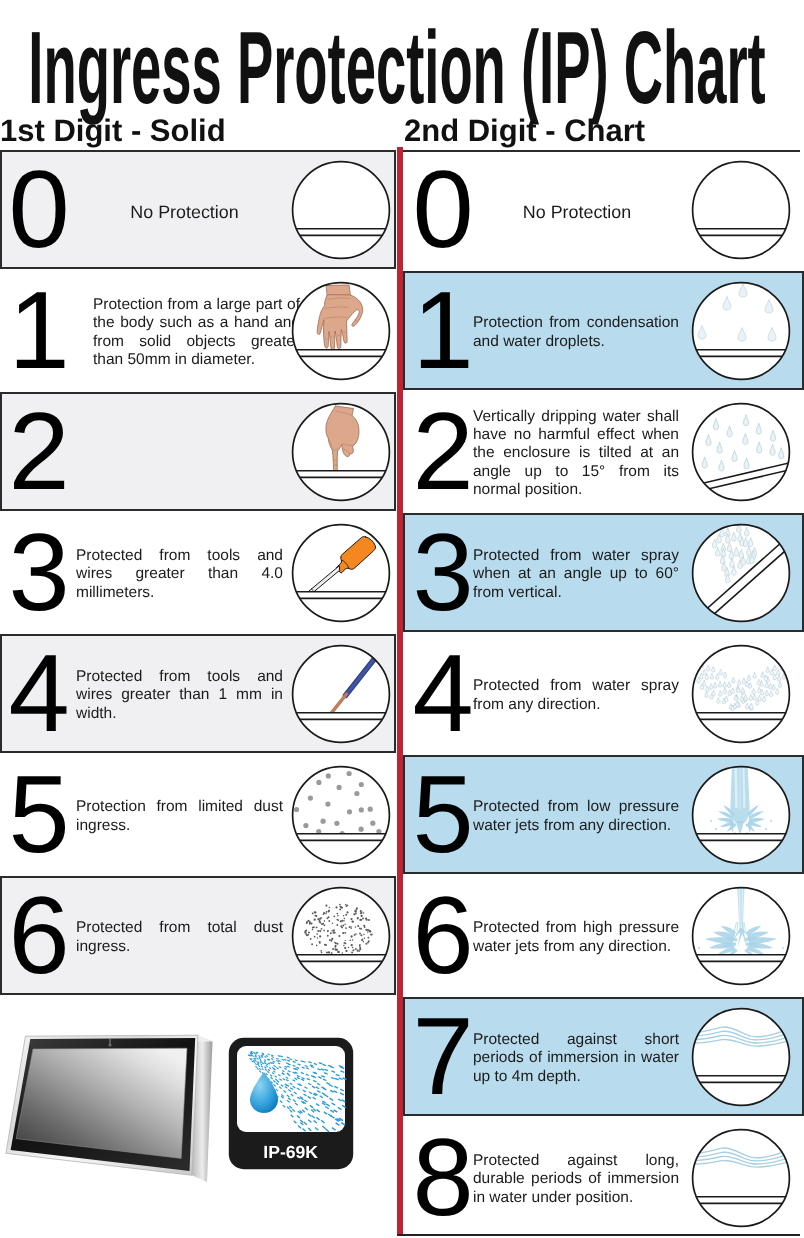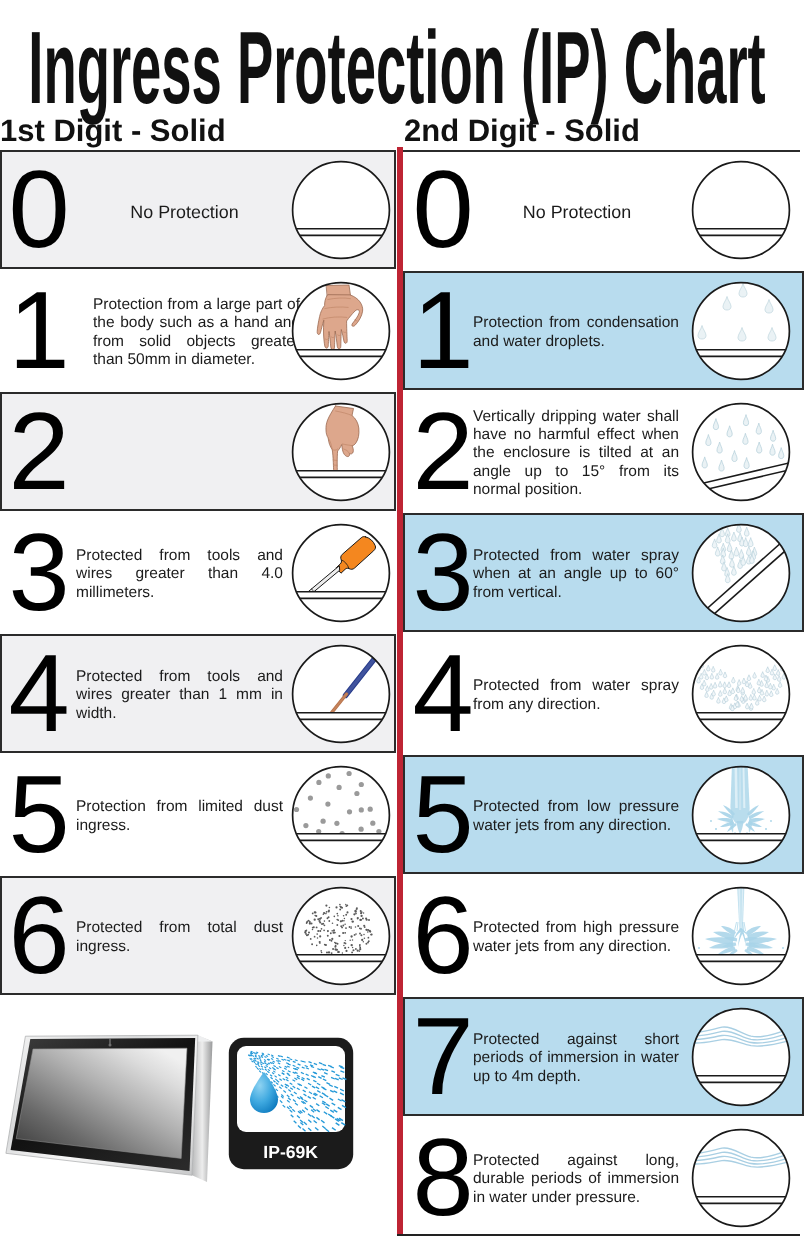--- a/index.html
+++ b/index.html
@@ -46,21 +46,21 @@
   .icon svg{display:block;}
 </style>
 </head>
 <body>
 
 <div id="page">
   <div class="title">
       <span>Ingress Protection (IP) Chart</span>
     </div>
   <div class="subtitle" id="sub-left">1st Digit - Solid</div>
-  <div class="subtitle" id="sub-right">2nd Digit - Solid</div>
+  <div class="subtitle" id="sub-right">2nd Digit - Chart</div>
   <div id="divider"></div>
   <div class="col" id="col-left">
       <div class="row shade" style="top: 150px; background: rgb(240, 240, 242);">
         <div class="frame"></div>
         <div class="digit" style="left:8px;width:62px">0</div>
         <div class="desc mid" style="left:81px;width:207px">
           <span>No Protection</span>
         </div>
         <div class="icon" style="left:291px;top:10px">
           <svg width="100" height="100" viewBox="0 0 100 100">
@@ -936,21 +936,21 @@
               <path d="M-2,68.8 H102" class="gl"></path>
               <path d="M-2,75.4 H102" class="gl"></path>
             </g>
             <circle cx="50" cy="50" r="48.4" fill="none" stroke="#1a1a1a" stroke-width="1.7"></circle>
           </svg>
         </div>
       </div>
       <div class="row" style="top: 1118px;">
         <div class="digit" style="left:9px;width:62px">8</div>
         <div class="desc" style="left:70px;width:206px">
-          <span>Protected against long, durable periods of immersion in water under pressure.</span>
+          <span>Protected against long, durable periods of immersion in water under position.</span>
         </div>
         <div class="icon" style="left:288px;top:10px">
           <svg width="100" height="100" viewBox="0 0 100 100">
             <defs>
               <clipPath id="cp13">
                 <circle cx="50" cy="50" r="48.4"></circle>
               </clipPath>
               <clipPath id="ct14">
                 <rect x="-5" y="-5" width="110" height="73.8"></rect>
               </clipPath>

